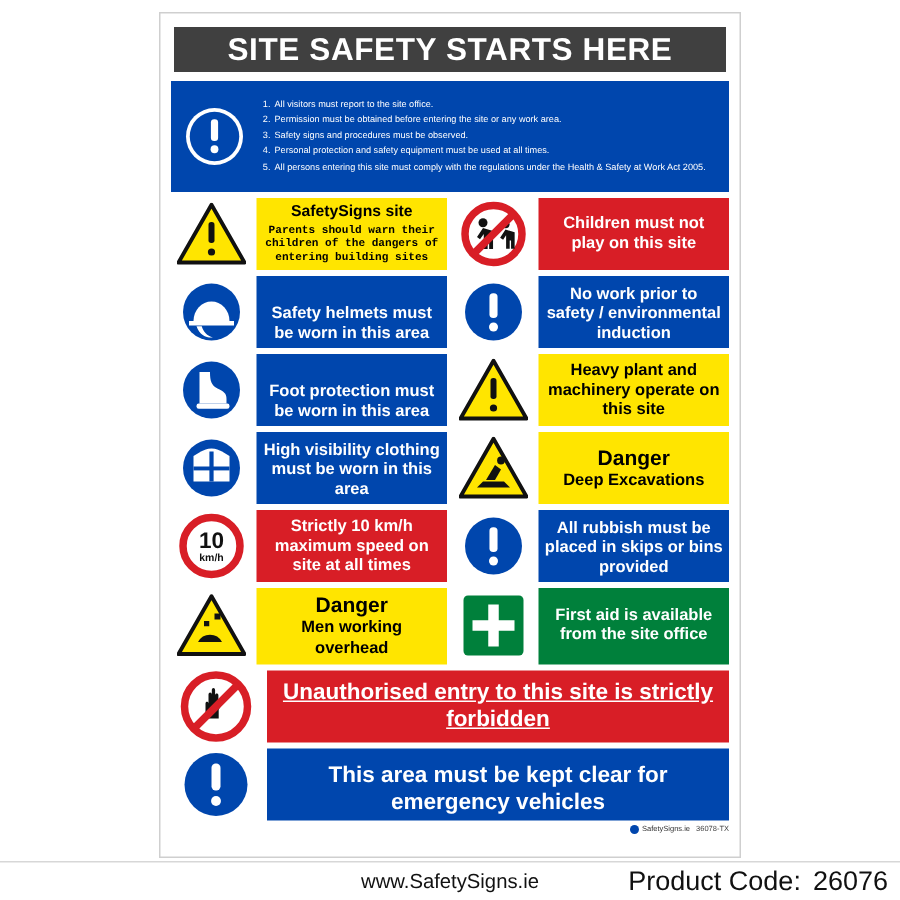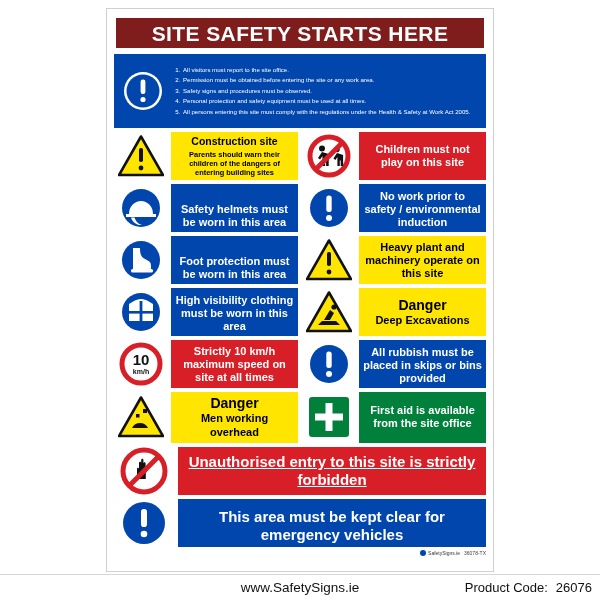--- a/index.html
+++ b/index.html
@@ -25,21 +25,21 @@
     top: 8px;
     width: 388px;
     height: 564px;
     background: #ffffff;
     border: 1px solid #cfcfcf;
     box-sizing: border-box;
     padding: 7px 7px 4px 7px;
   }
 
   .header {
-    background: #7f1d1d;
+    background: #404040;
     border: 2px solid #ffffff;
     box-sizing: border-box;
     height: 34px;
     display: flex;
     align-items: center;
     justify-content: center;
     margin-bottom: 4px;
   }
   .header-title {
     color: #ffffff;
@@ -107,21 +107,21 @@
   .msg .t1 { font-weight: bold; line-height: 1.2; }
   .msg .t2 { line-height: 1.25; }
 
   .blue  { background: #0046ad; color: #ffffff; justify-content: flex-end; }
   .red   { background: #d81e26; color: #ffffff; }
   .yellow{ background: #ffe500; color: #000000; }
   .green { background: #00803b; color: #ffffff; }
 
   .fs11 { font-size: 10.5px; }
   .fs10 { font-size: 11px; }
-  .fs8  { font-size: 7.4px; }
+  .fs8  { font-size: 7.4px; font-family: Liberation Mono, monospace; }
   .fs13 { font-size: 14px; }
   .fs15 { font-size: 15px; }
 
   
   .banner {
     display: flex;
     align-items: stretch;
     gap: 4px;
   }
 
@@ -159,21 +159,21 @@
     position: absolute;
     left: 0; right: 0;
     text-align: center;
     font-size: 13.5px;
     color: #111111;
     font-weight: normal;
   }
   .prodcode {
     position: absolute;
     right: 8px;
-    font-size: 13px;
+    font-size: 18px;
     color: #111111;
   }
   .prodcode .num { margin-left: 8px; }
 
   svg { display: block; }
 </style>
 </head>
 <body>
 
 <div class="page">
@@ -207,21 +207,21 @@
       <div class="row">
         <div class="cell">
           <div class="iconbox">
             <svg width="46" height="42" viewBox="0 0 46 42" aria-hidden="true">
               <polygon points="23,1.5 45,40 1,40" fill="#ffe500" stroke="#111111" stroke-width="2.6" stroke-linejoin="round"></polygon>
               <rect x="21" y="13" width="4" height="14" rx="1.8" fill="#111111"></rect>
               <circle cx="23" cy="33" r="2.4" fill="#111111"></circle>
             </svg>
           </div>
           <div class="msg yellow">
-            <div class="t1 fs11">Construction site</div>
+            <div class="t1 fs11">SafetySigns site</div>
             <div class="t2 fs8" style="font-weight:bold;margin-top:2px;">Parents should warn their children of the dangers of entering building sites</div>
           </div>
         </div>
         <div class="cell">
           <div class="iconbox">
             <svg width="44" height="44" viewBox="0 0 44 44" aria-hidden="true">
               <circle cx="22" cy="22" r="20.5" fill="#ffffff"></circle>
               <circle cx="22" cy="22" r="19" fill="none" stroke="#d81e26" stroke-width="5"></circle>
               <g fill="#111111">
                 <circle cx="15" cy="14.5" r="3"></circle>

